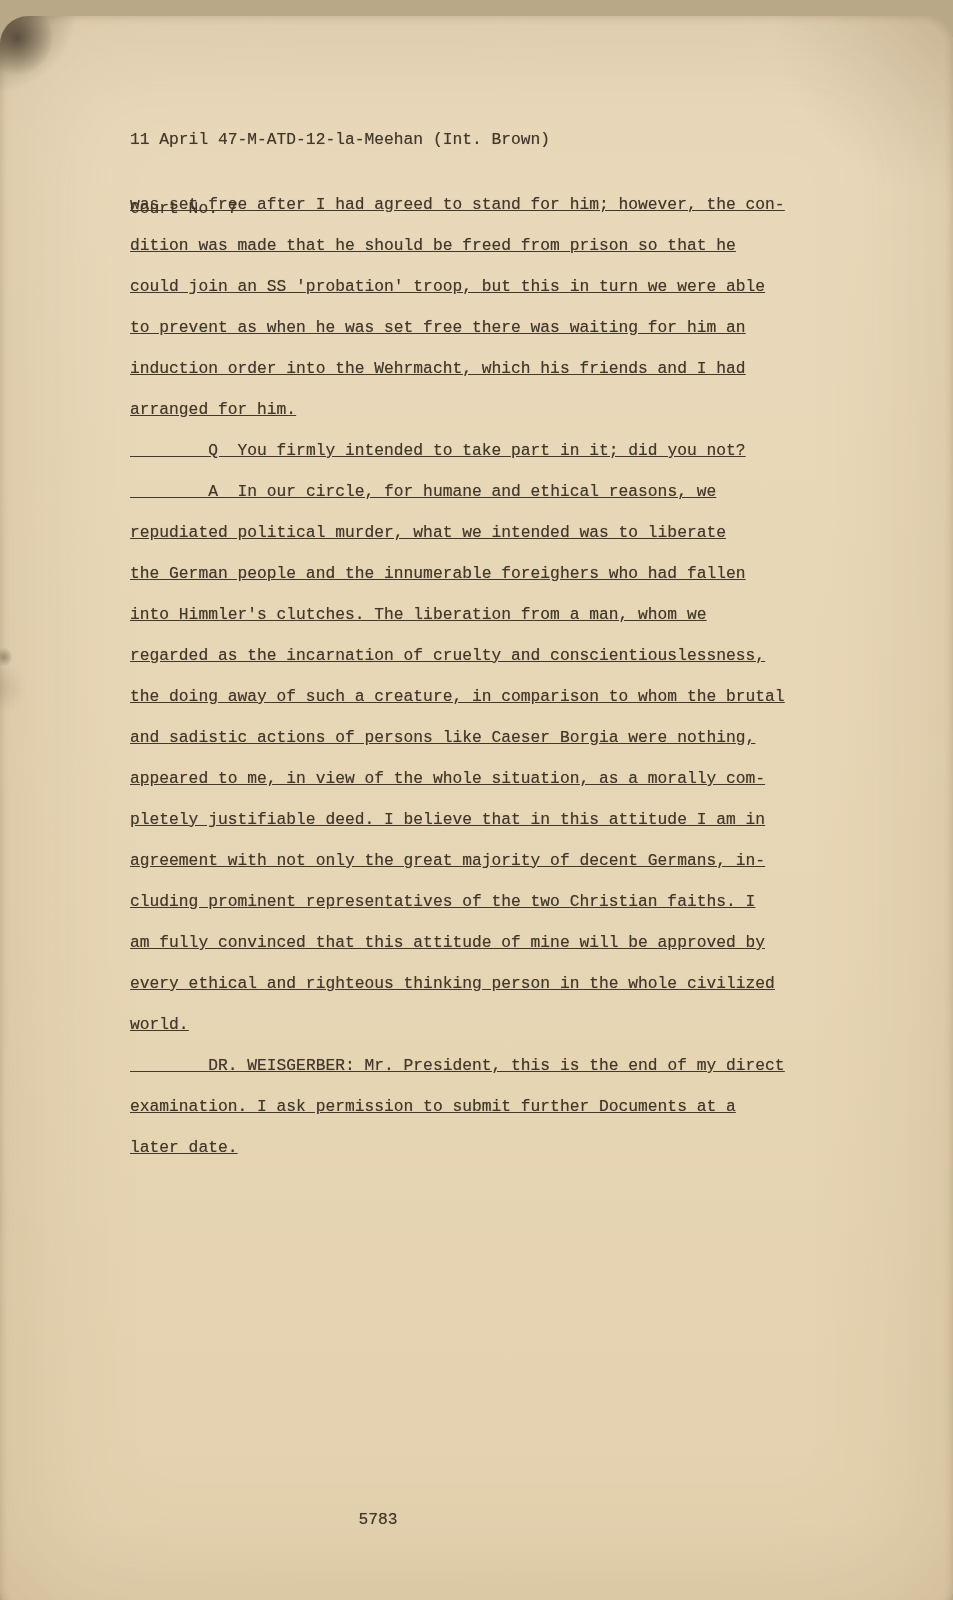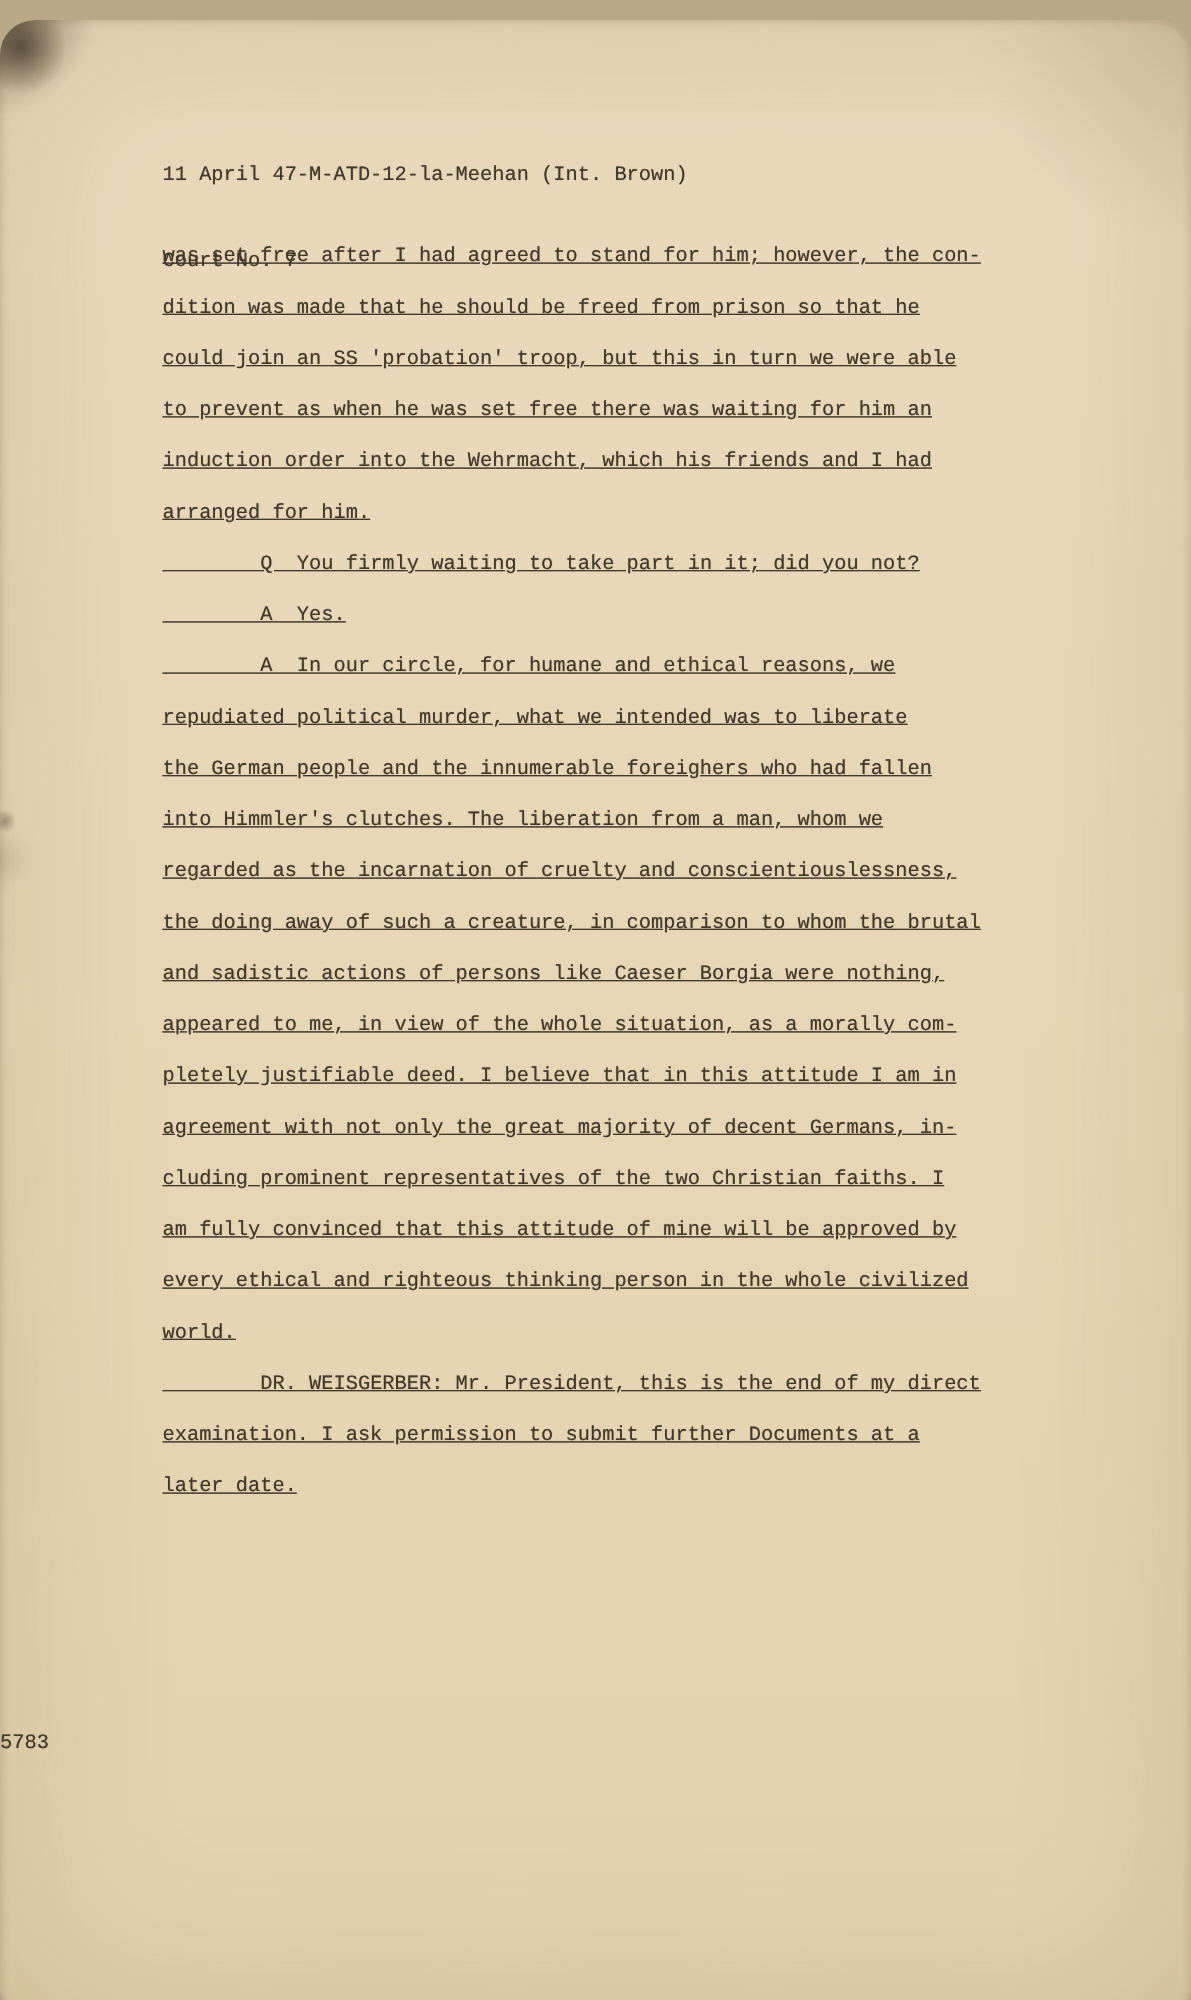--- a/index.html
+++ b/index.html
@@ -42,24 +42,24 @@
     line-height: 41px;
   }
   .doc-body p {
     margin: 0;
     padding: 0;
     white-space: pre-wrap;
     text-decoration: underline;
   }
   .page-number {
     position: absolute;
-    top: 1366px;
+    top: 1492px;
     left: 0;
     width: 756px;
-    text-align: left;
+    text-align: center;
     font-size: 16.3px;
     line-height: 23px;
   }
   .stain {
     position: absolute;
     border-radius: 50%;
     pointer-events: none;
   }
   .stain.corner {
     top: -18px;
@@ -89,22 +89,21 @@
     <div>Court No. 7</div>
   </div>
 
   <div class="doc-body">
     <p>was set free after I had agreed to stand for him; however, the con-
 dition was made that he should be freed from prison so that he
 could join an SS 'probation' troop, but this in turn we were able
 to prevent as when he was set free there was waiting for him an
 induction order into the Wehrmacht, which his friends and I had
 arranged for him.</p>
-    <p>        Q  You firmly waiting to take part in it; did you not?</p>
-    <p>        A  Yes.</p>
+    <p>        Q  You firmly intended to take part in it; did you not?</p>
     <p>        A  In our circle, for humane and ethical reasons, we
 repudiated political murder, what we intended was to liberate
 the German people and the innumerable foreighers who had fallen
 into Himmler's clutches. The liberation from a man, whom we
 regarded as the incarnation of cruelty and conscientiouslessness,
 the doing away of such a creature, in comparison to whom the brutal
 and sadistic actions of persons like Caeser Borgia were nothing,
 appeared to me, in view of the whole situation, as a morally com-
 pletely justifiable deed. I believe that in this attitude I am in
 agreement with not only the great majority of decent Germans, in-

